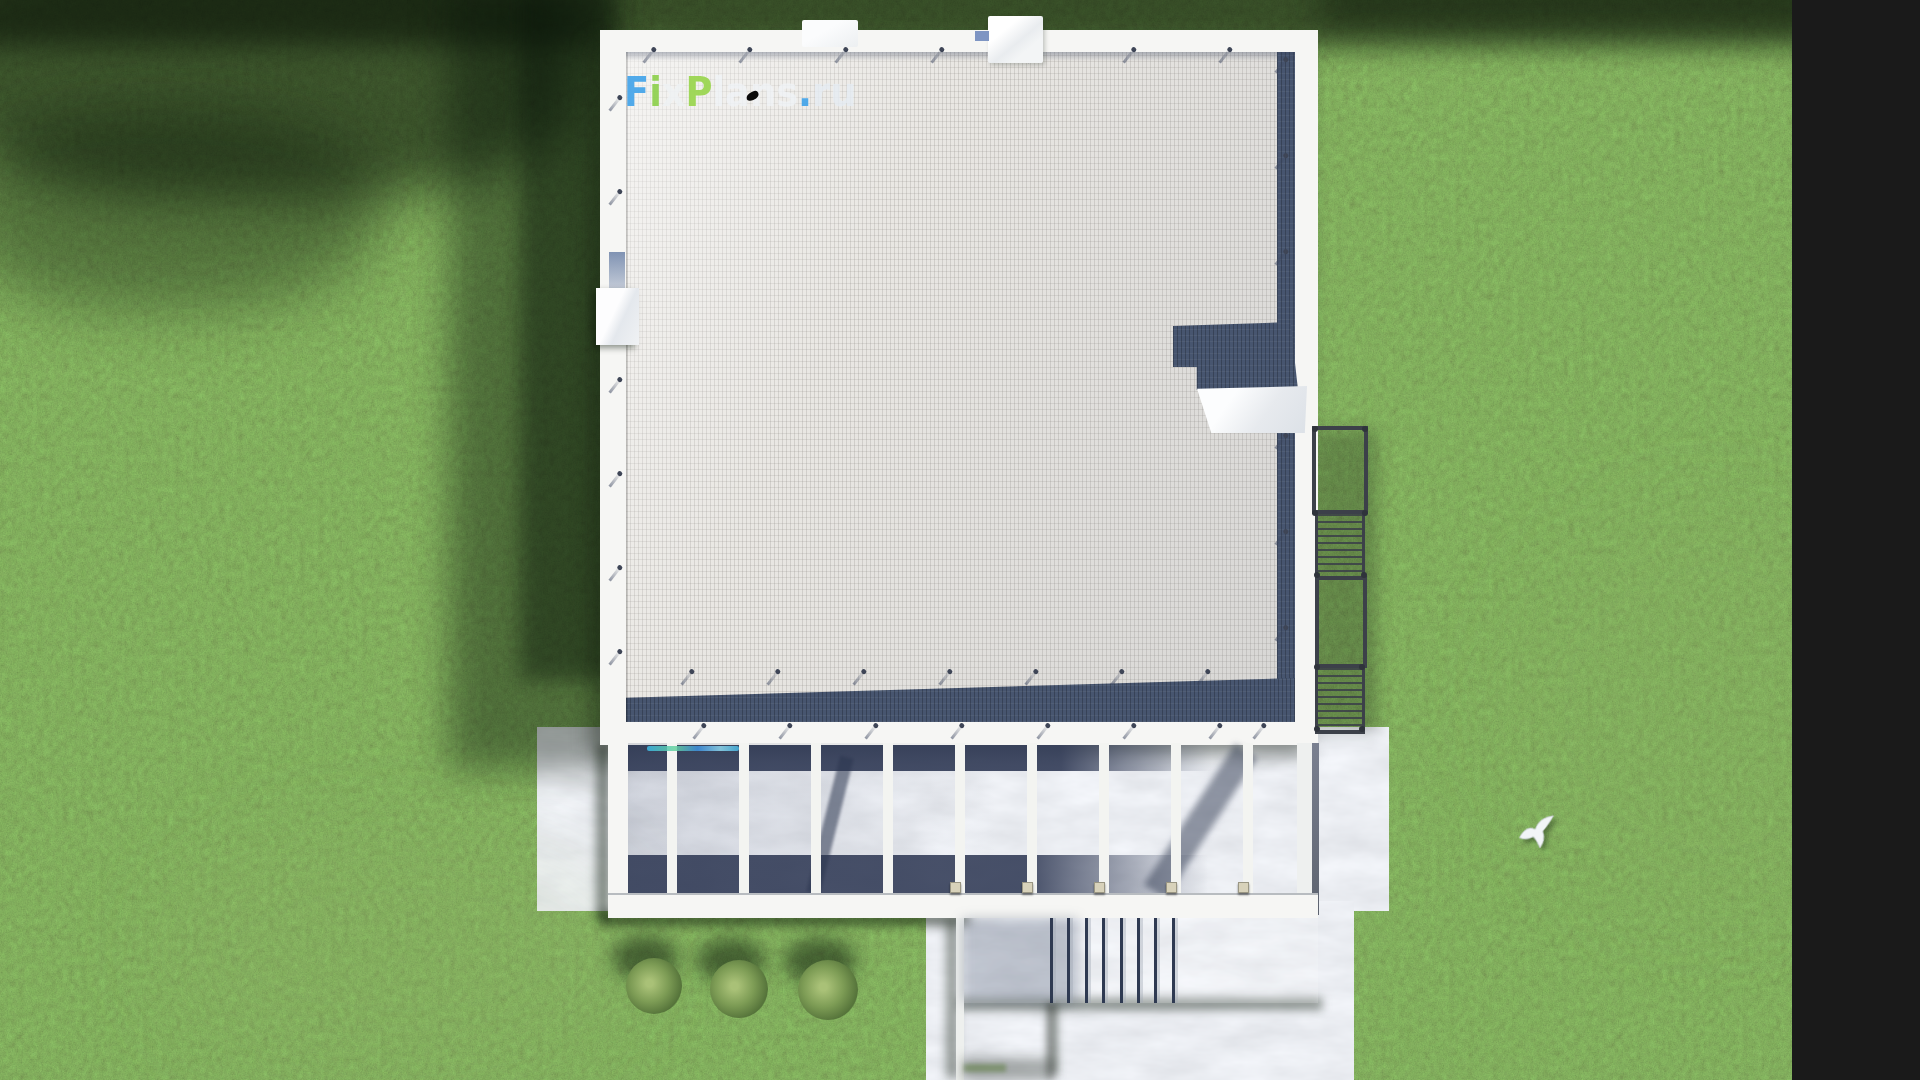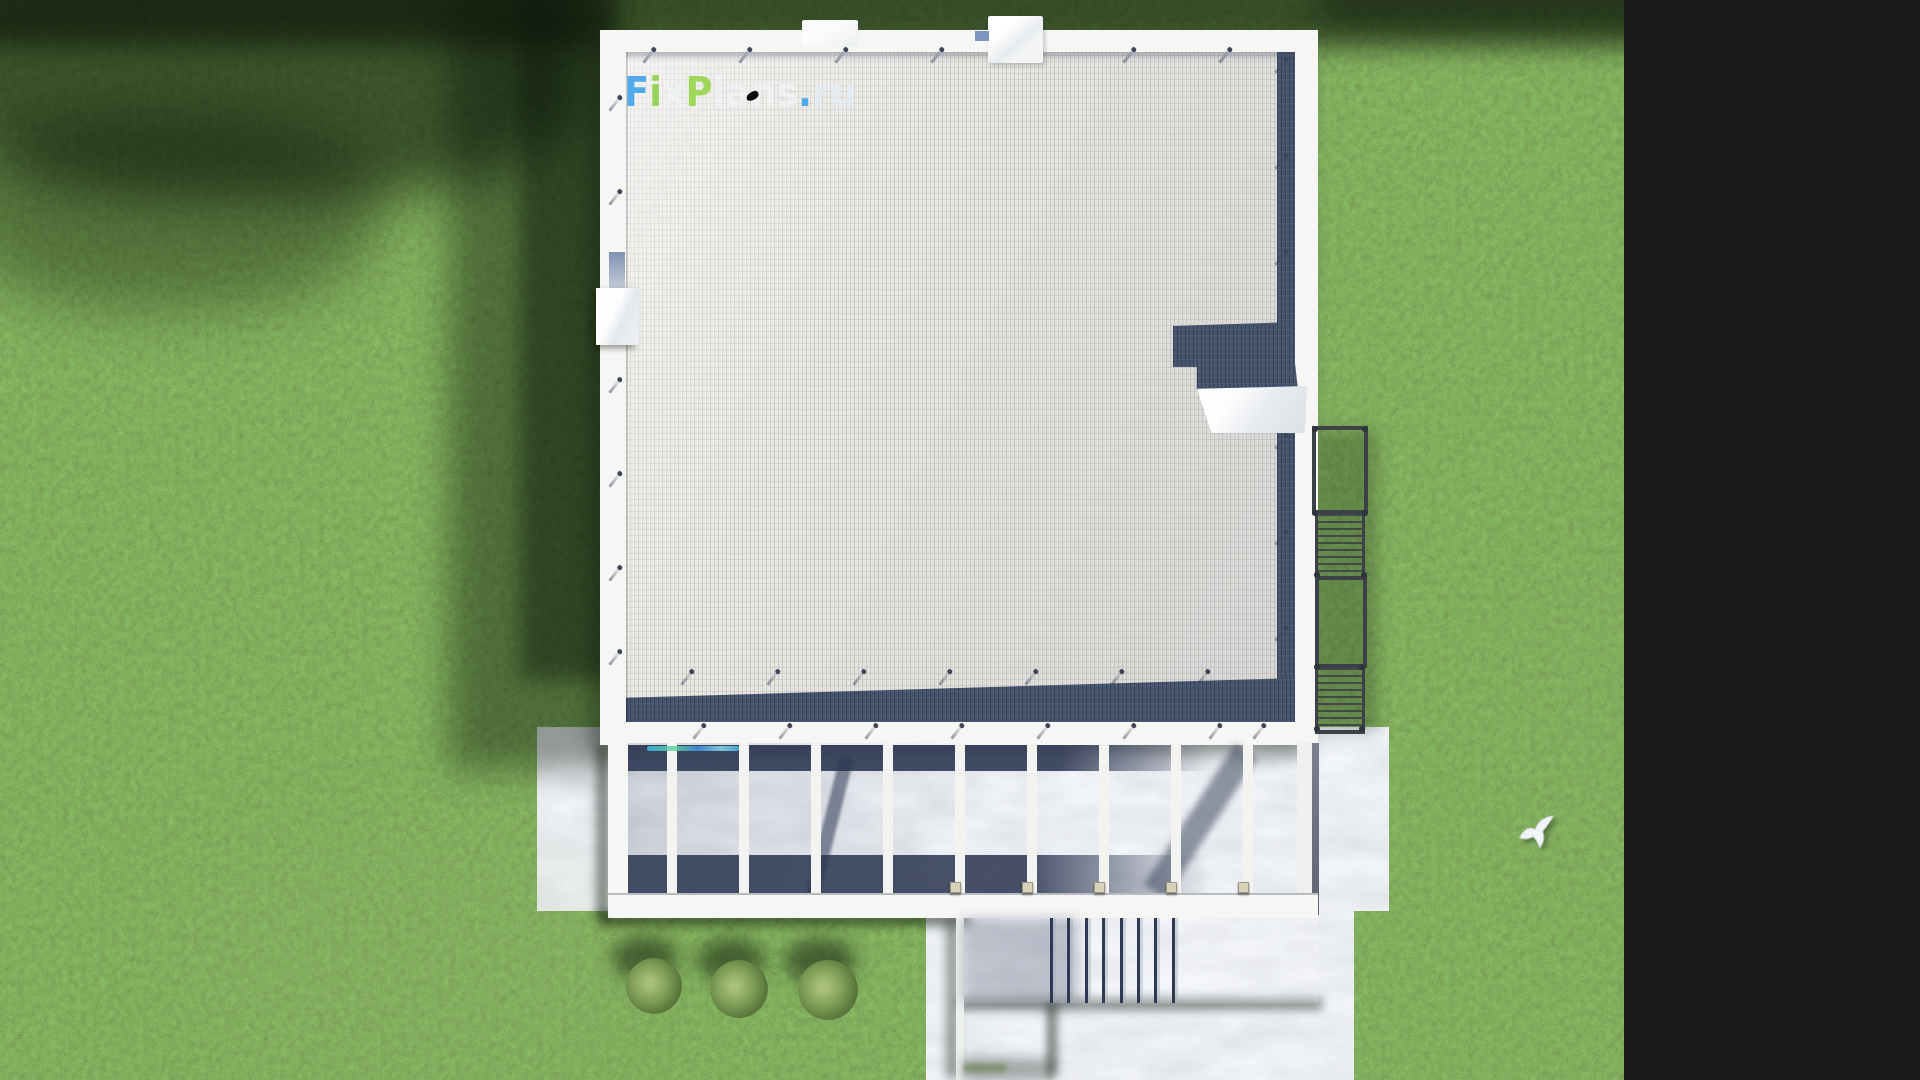--- a/index.html
+++ b/index.html
@@ -1,16 +1,16 @@
 <!DOCTYPE html>
 <html style="--grass-base: #5a7a43; --grass-dark: #2c441f; --forest-shadow: #0c160a; --roof-tile: #e9e7e3; --parapet-white: #f6f6f4; --shadow-navy: #47556f; --terrace-floor: #c6ccd6; --concrete: #d6d9da; --step-dark: #2f3a52; --railing-gray: #3c4049; --bush-green: #7d9c55; --bird-white: #f2f5f7; --cap-cream: #d8d2ba;"><head>
 <meta charset="utf-8">
 <style>
   html,body{margin:0;padding:0;background:#1a1a1a;}
-  .canvas{position:relative;width:1624px;height:1080px;overflow:hidden;
+  .canvas{position:relative;width:1792px;height:1080px;overflow:hidden;
           font-family:"DejaVu Sans","Liberation Sans",sans-serif;}
   .canvas *{position:absolute;box-sizing:border-box;}
 
   
   #terrain{left:0;top:0;z-index:0;}
 
   
   .shade{z-index:1;pointer-events:none;}
   .sh-top        {left:-40px;top:-34px;width:2010px;height:80px;background:rgba(9,18,7,.62);filter:blur(14px);}
   .sh-tl1        {left:-70px;top:-70px;width:650px;height:270px;background:rgba(8,17,7,.58);filter:blur(26px);border-radius:40%;}

